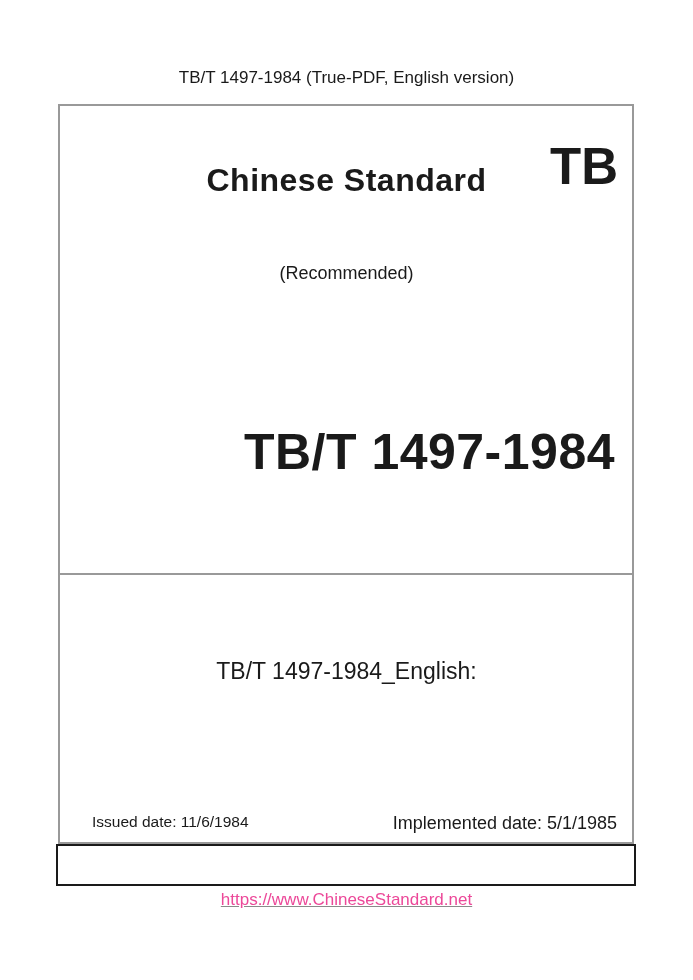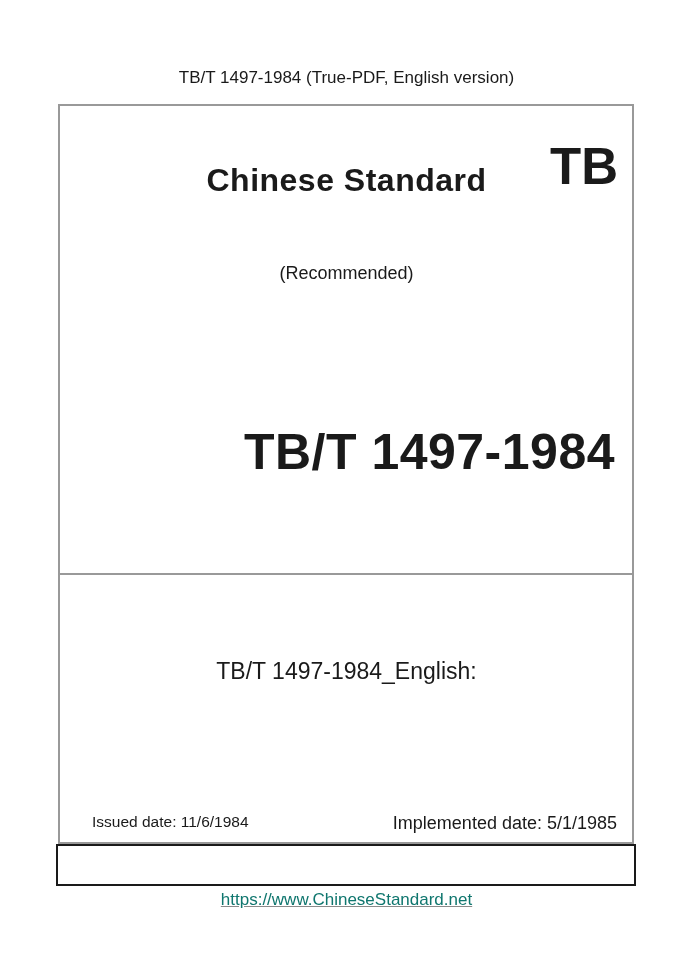--- a/index.html
+++ b/index.html
@@ -115,21 +115,21 @@
 
   .footer-link-wrap {
     top: 889px;
     left: 0;
     width: 100%;
     text-align: center;
     font-size: 17px;
     line-height: 1.3;
   }
   .footer-link-wrap a {
-    color: #0f766e;
+    color: #ec4899;
     text-decoration: underline;
     text-decoration-color: #8a8a8a;
   }
 </style>
 </head>
 <body>
 
 <div class="page">
 
   <div class="abs header-text">TB/T 1497-1984 (True-PDF, English version)</div>

